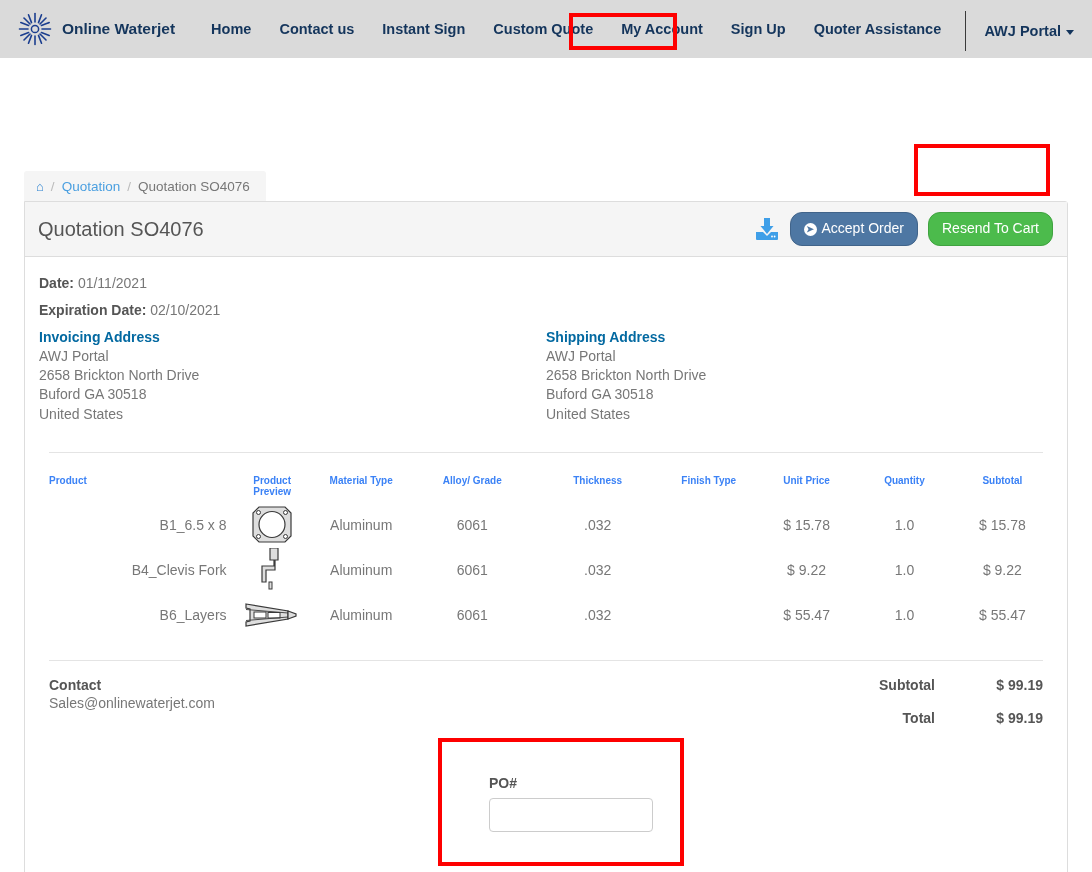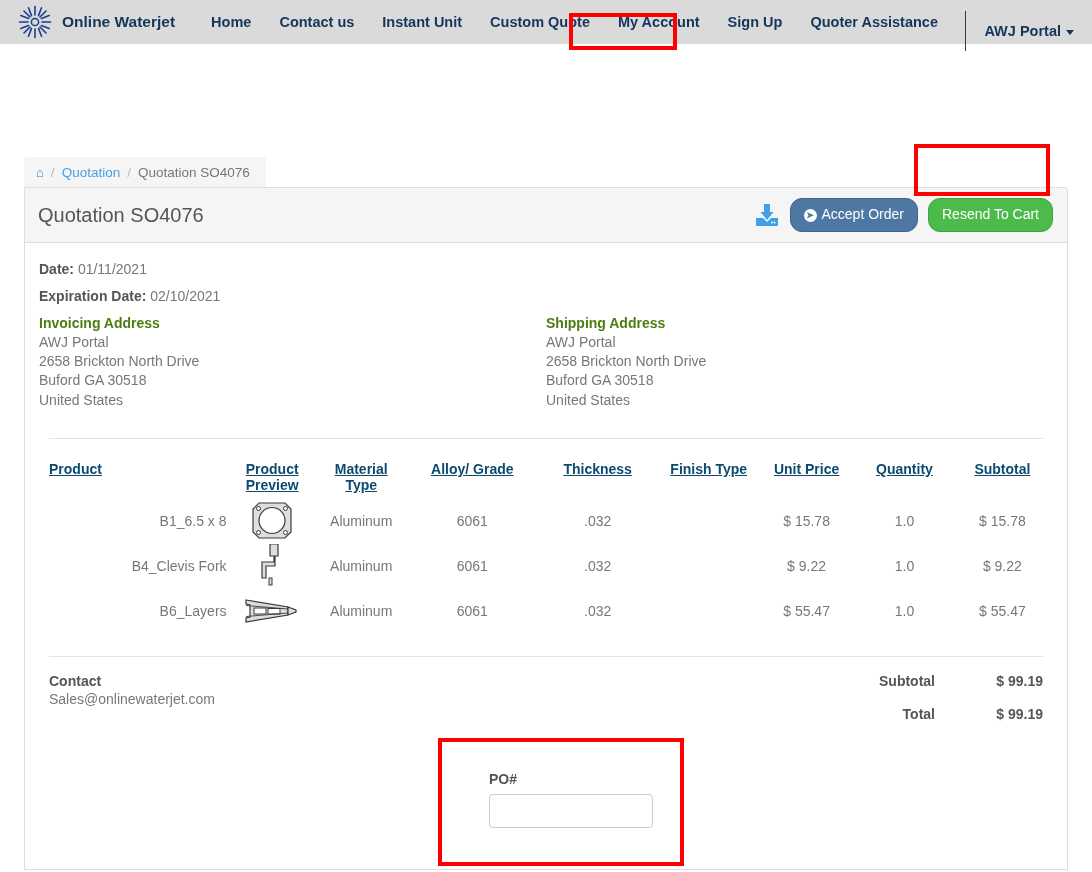--- a/index.html
+++ b/index.html
@@ -10,21 +10,21 @@
     background: #ffffff;
     font-family: "Liberation Sans", sans-serif;
     font-size: 14px;
     color: #555555;
     overflow: hidden;
     position: relative;
   }
 
   
   .navbar {
-    height: 44px;
+    height: 58px;
     background: #dadada;
     display: flex;
     align-items: center;
     padding: 0 0 0 18px;
     position: relative;
   }
   .brand {
     display: flex;
     align-items: center;
     gap: 10px;
@@ -194,21 +194,21 @@
   }
   .meta-line b { color: #555555; }
 
   .addr-row {
     display: flex;
     margin-top: 6px;
   }
   .addr-col { width: 513px; }
   .addr-title {
     font-weight: bold;
-    color: #4d7c0f;
+    color: #0369a1;
     font-size: 14px;
     margin-bottom: 2px;
   }
   .addr-line {
     font-size: 14px;
     color: #777777;
     line-height: 1.37;
   }
 
   hr.sep {
@@ -217,27 +217,26 @@
     margin: 28px 10px 0 10px;
   }
 
   
   table.items {
     width: 100%;
     border-collapse: collapse;
     margin-top: 4px;
   }
   table.items th {
-    font-size: 14px;
-    font-weight: bold;
-    color: #0c4a6e;
+    font-size: 10px;
+    font-weight: bold;
+    color: #3b82f6;
     padding: 18px 6px 6px 6px;
     vertical-align: top;
     text-align: center;
-    text-decoration: underline;
   }
   table.items th.left { text-align: left; padding-left: 10px; }
   table.items td {
     font-size: 14px;
     color: #777777;
     padding: 7px 6px;
     text-align: center;
     vertical-align: middle;
     height: 45px;
   }
@@ -345,21 +344,21 @@
         </g>
         <circle cx="17" cy="17" r="3.6" fill="none" stroke="#1b3e8f" stroke-width="1.5"></circle>
       </svg>
     </span>
     <span class="brand-text">Online Waterjet</span>
   </div>
 
   <div class="nav-links">
     <a class="nav-link">Home</a>
     <a class="nav-link">Contact us</a>
-    <a class="nav-link">Instant Unit</a>
+    <a class="nav-link">Instant Sign</a>
     <a class="nav-link">Custom Quote</a>
     <a class="nav-link highlighted">My Account</a>
     <a class="nav-link">Sign Up</a>
     <a class="nav-link">Quoter Assistance</a>
   </div>
 
   <div class="nav-right">
     <div class="nav-divider"></div>
     <div class="nav-portal">
       <span>AWJ Portal</span><span class="caret"></span>

